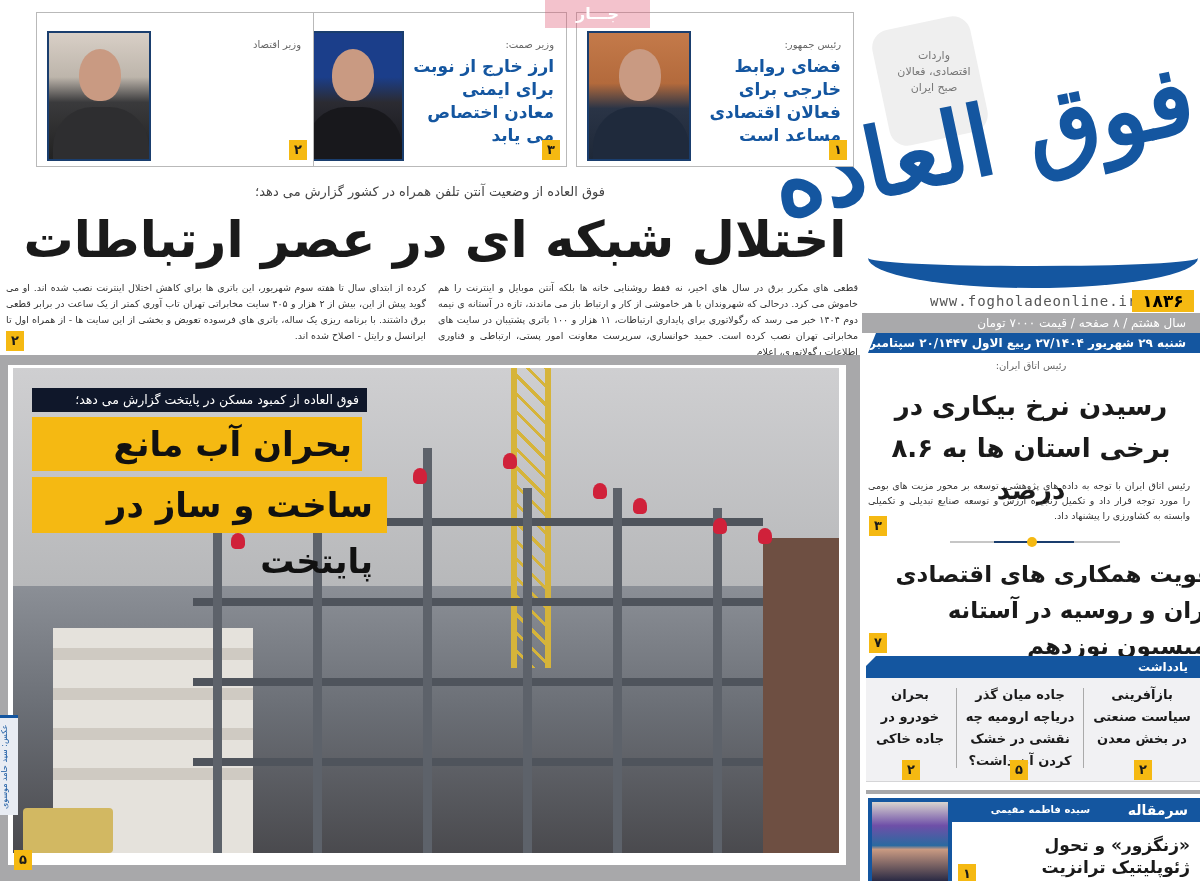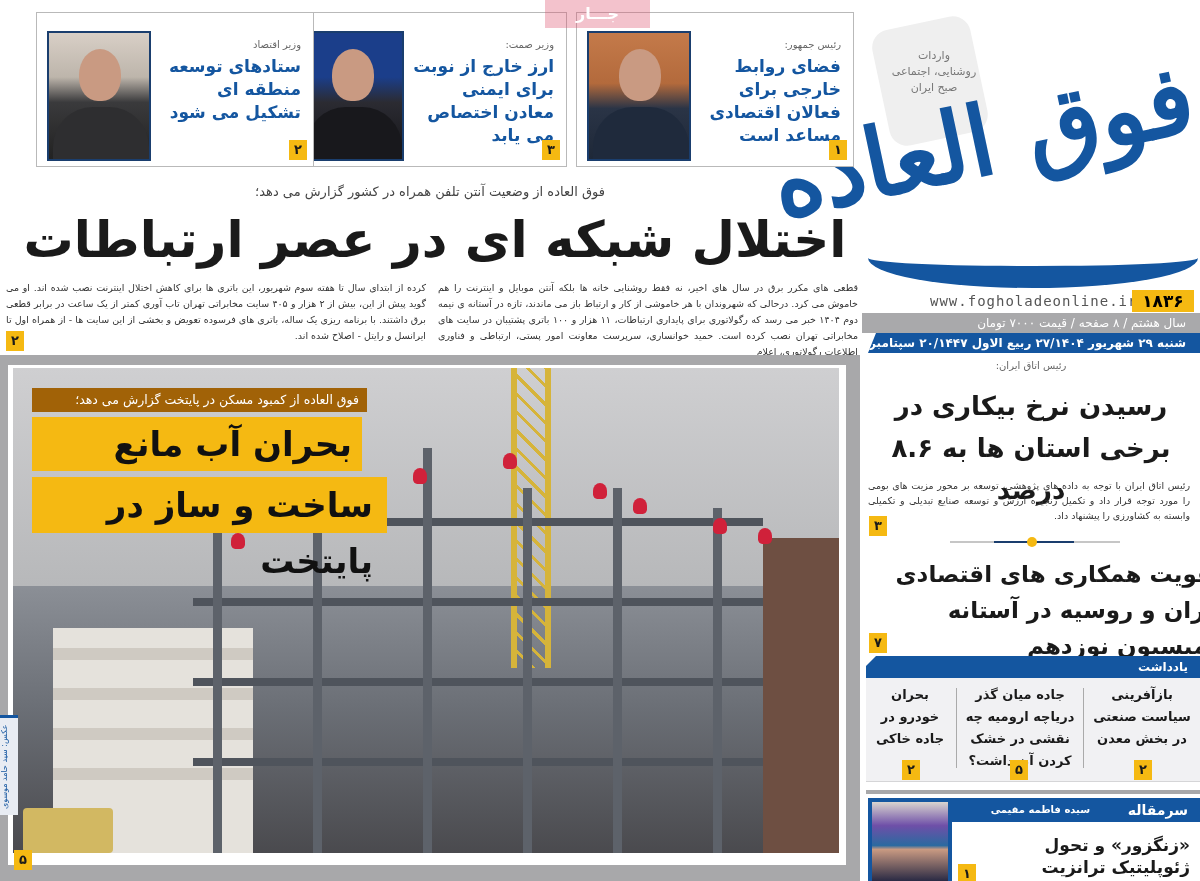--- a/index.html
+++ b/index.html
@@ -54,21 +54,21 @@
   .steel-frame { position: absolute; left: 180px; top: 120px; width: 570px; height: 365px; }
   .beam-h { position: absolute; height: 8px; background: #4f545c; }
   .beam-v { position: absolute; width: 9px; background: #5d626a; }
   .crane { position: absolute; left: 498px; top: 0; width: 40px; height: 300px; border-left: 6px solid #d6b43a; border-right: 6px solid #d6b43a; background: repeating-linear-gradient(45deg, transparent 0 10px, #d6b43a 10px 13px); }
   .red-cap { position: absolute; width: 14px; height: 16px; background: #d0213a; border-radius: 50% 50% 30% 30%; }
   .brick-bldg { position: absolute; left: 750px; top: 170px; width: 76px; height: 315px; background: #6e4f42; }
   .bus { position: absolute; left: 10px; top: 440px; width: 90px; height: 45px; background: #d2b862; border-radius: 4px; }
   .photo-credit { position: absolute; left: 0; top: 715px; width: 18px; height: 100px; background: #e8ecf3; border-bottom: 3px solid #1456a0; font-size: 8px; color: #1456a0; writing-mode: vertical-rl; transform: rotate(180deg); text-align: center; direction: rtl; }
   .feature-badge { left: 14px; top: 850px; }
 
-  .feature-kicker { position: absolute; left: 32px; top: 388px; width: 335px; height: 24px; background: #a16207; color: #fff; font-size: 12.5px; line-height: 24px; text-align: right; padding-right: 8px; direction: rtl; }
+  .feature-kicker { position: absolute; left: 32px; top: 388px; width: 335px; height: 24px; background: #0f172a; color: #fff; font-size: 12.5px; line-height: 24px; text-align: right; padding-right: 8px; direction: rtl; }
   .feature-title-1 { position: absolute; left: 32px; top: 417px; width: 330px; height: 54px; background: #f5b912; font-size: 34px; font-weight: bold; line-height: 54px; text-align: right; padding-right: 10px; direction: rtl; color: #111; }
   .feature-title-2 { position: absolute; left: 32px; top: 477px; width: 355px; height: 56px; background: #f5b912; font-size: 34px; font-weight: bold; line-height: 56px; text-align: right; padding-right: 14px; direction: rtl; color: #111; }
 
   
   .rc-kicker { position: absolute; left: 862px; top: 360px; width: 338px; text-align: center; font-size: 10px; color: #666; direction: rtl; }
   .rc-headline { position: absolute; left: 862px; top: 385px; width: 338px; text-align: center; font-size: 26px; line-height: 42px; font-weight: bold; color: #1a1a1a; direction: rtl; letter-spacing: -1px; }
   .rc-body { position: absolute; left: 868px; top: 478px; width: 322px; font-size: 9.5px; line-height: 15px; color: #333; direction: rtl; text-align: justify; }
   .rc-badge-3 { left: 869px; top: 516px; }
   .divider { position: absolute; left: 950px; top: 541px; width: 170px; height: 2px; background: #c6c6c6; }
   .divider-mid { position: absolute; left: 994px; top: 541px; width: 80px; height: 2px; background: #1a3e6e; }
@@ -93,21 +93,21 @@
   .editorial-badge { left: 92px; top: 70px; }
 </style>
 </head>
 <body>
 
 <div class="masthead">
   <div class="logo-box">
     <div class="tagline-card"></div>
     <div class="tagline">
       <div>واردات</div>
-      <div>روشنایی، اجتماعی</div>
+      <div>اقتصادی، فعالان</div>
       <div>صبح ایران</div>
     </div>
     <div class="logo-text">فوق العاده</div>
     <div class="logo-swoosh"></div>
   </div>
 </div>
 
 <div class="issue-row">
   <span class="website">www.fogholadeonline.ir</span>
   <span class="issue-num">۱۸۳۶</span>
@@ -134,21 +134,20 @@
   <div class="title">ارز خارج از نوبت برای ایمنی معادن اختصاص می یابد</div>
   <div class="page-badge">۳</div>
 </div>
 
 <div class="teaser" style="left:4px;margin-left:32px;">
   <div class="photo photo-economy">
     <div class="face"></div>
     <div class="shoulders" style="background:#2e2e30;"></div>
   </div>
   <div class="kicker">وزیر اقتصاد</div>
-  <div class="title">ستادهای توسعه منطقه ای تشکیل می شود</div>
   <div class="page-badge">۲</div>
 </div>
 
 <div class="jar-mark">جـــار</div>
 
 <div class="main-kicker">فوق العاده از وضعیت آنتن تلفن همراه در کشور گزارش می دهد؛</div>
 <div class="main-headline">اختلال شبکه ای در عصر ارتباطات</div>
 <div class="body-col right">قطعی های مکرر برق در سال های اخیر، نه فقط روشنایی خانه ها بلکه آنتن موبایل و اینترنت را هم خاموش می کرد. درحالی که شهروندان با هر خاموشی از کار و ارتباط باز می ماندند، تازه در آستانه ی نیمه دوم ۱۴۰۴ خبر می رسد که رگولاتوری برای پایداری ارتباطات، ۱۱ هزار و ۱۰۰ باتری پشتیبان در سایت های مخابراتی تهران نصب کرده است. حمید خوانساری، سرپرست معاونت امور پستی، ارتباطی و فناوری اطلاعات رگولاتوری، اعلام</div>
 <div class="body-col left">کرده از ابتدای سال تا هفته سوم شهریور، این باتری ها برای کاهش اختلال اینترنت نصب شده اند. او می گوید پیش از این، بیش از ۲ هزار و ۴۰۵ سایت مخابراتی تهران تاب آوری کمتر از یک ساعت در برابر قطعی برق داشتند. با برنامه ریزی یک ساله، باتری های فرسوده تعویض و بخشی از این سایت ها - از همراه اول تا ایرانسل و رایتل - اصلاح شده اند.</div>
 <div class="page-badge main-badge">۲</div>

